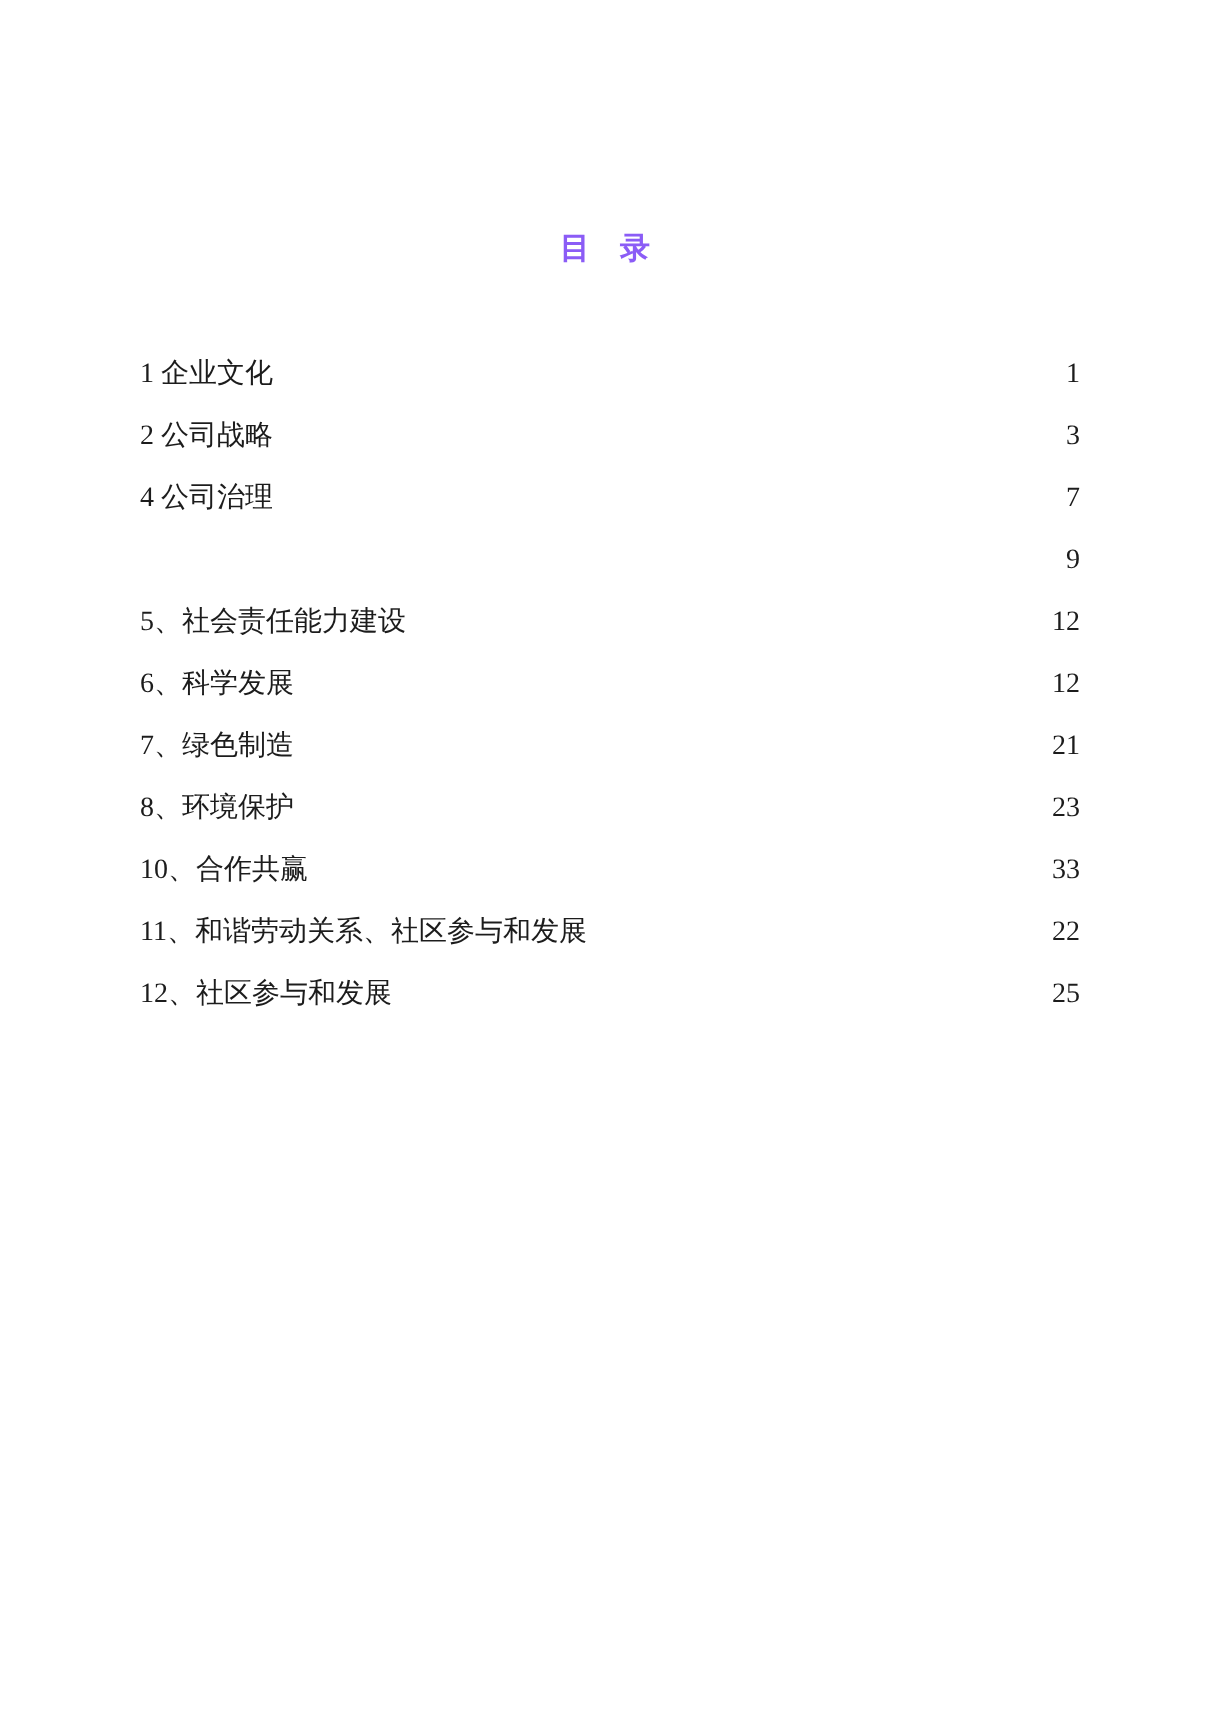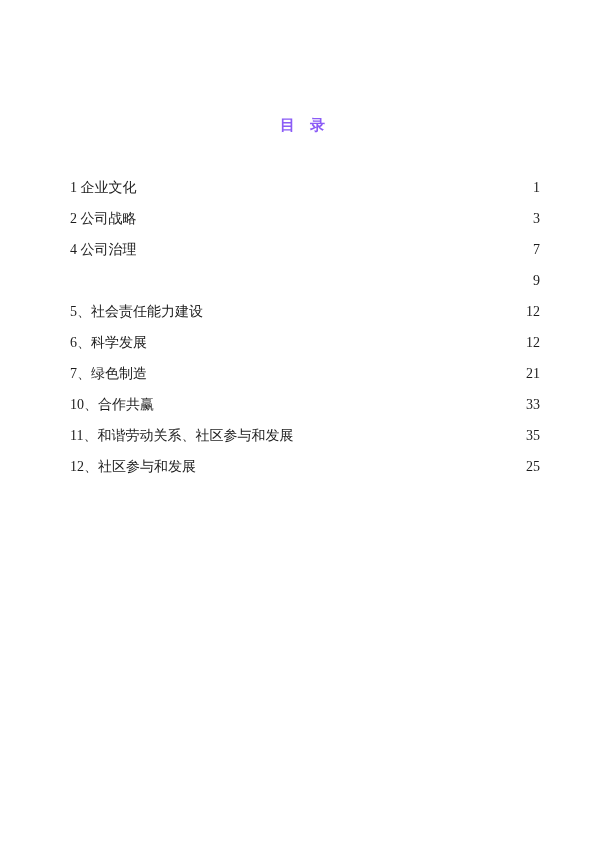--- a/index.html
+++ b/index.html
@@ -91,31 +91,36 @@
     <span class="leader"></span>
     <span class="toc-page">12</span>
   </div>
 
   <div class="toc-entry">
     <span class="toc-label">7、绿色制造</span>
     <span class="leader"></span>
     <span class="toc-page">21</span>
   </div>
 
+  <div class="toc-entry">
+    <span class="toc-label">8、环境保护</span>
+    <span class="leader"></span>
+    <span class="toc-page">23</span>
+  </div>
 
   <div class="toc-entry">
     <span class="toc-label">10、合作共赢</span>
     <span class="leader"></span>
     <span class="toc-page">33</span>
   </div>
 
   <div class="toc-entry">
     <span class="toc-label">11、和谐劳动关系、社区参与和发展</span>
     <span class="leader"></span>
-    <span class="toc-page">35</span>
+    <span class="toc-page">22</span>
   </div>
 
   <div class="toc-entry">
     <span class="toc-label">12、社区参与和发展</span>
     <span class="leader"></span>
     <span class="toc-page">25</span>
   </div>
 </div>
 </div>
 

